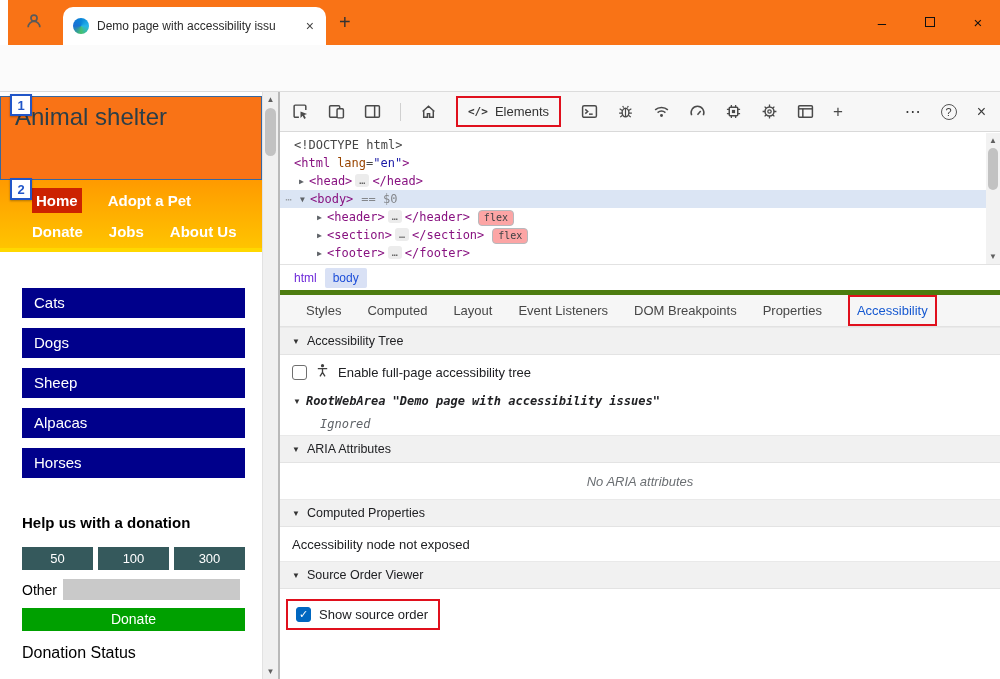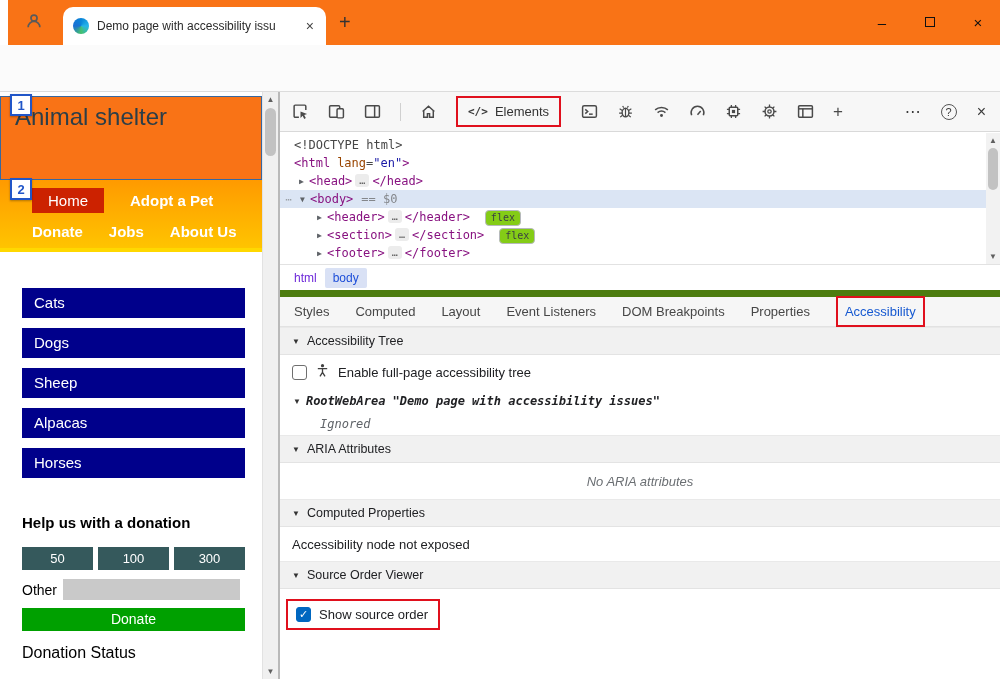--- a/index.html
+++ b/index.html
@@ -40,21 +40,21 @@
   .so-badge{position:absolute;width:22px;height:22px;background:#fff;border:2px solid #2156c8;color:#2156c8;font-weight:700;font-size:13px;display:flex;align-items:center;justify-content:center;z-index:5;box-shadow:0 1px 2px rgba(0,0,0,.3)}
   .b1{left:10px;top:2px}.b2{left:10px;top:86px}
   .page-header{position:absolute;left:0;top:4px;width:262px;height:84px;background:#f97316;border:1px solid #38679f;padding:6px 0 0 14px}
   .page-title{font-size:24px;color:#2c3e48}
   .search-row{margin-top:9px;display:flex;align-items:center;gap:8px}
   .search-label{font-size:15px;color:#111}
   .search-input{width:80px;height:22px;border:1px solid #8a8a8a;background:#fff;outline:none}
   .go-btn{width:56px;height:24px;background:#2ba52b;color:#fff;border:none;font-size:14px}
   .page-nav{position:absolute;left:0;top:88px;width:262px;height:72px;background:linear-gradient(#ff9a00,#ffc400);border-bottom:4px solid #ffd800;padding-top:5px}
   .nav-row{display:flex;align-items:center;padding-left:32px;height:31px;gap:26px}
-  .nav-home{background:#cc2200;color:#fff;font-weight:400;font-size:15px;padding:4px 16px}
+  .nav-home{background:#cc2200;color:#fff;font-weight:700;font-size:15px;padding:4px 4px}
   .nav-link{color:#fff;font-weight:700;font-size:15px}
   .animal-list{position:absolute;left:22px;top:196px;width:223px}
   .animal-btn{height:30px;margin-bottom:10px;background:#00008b;color:#fff;font-size:15px;line-height:30px;padding-left:12px}
   .don-heading{position:absolute;left:22px;top:422px;font-size:15px;font-weight:700;color:#000}
   .amount-row{position:absolute;left:22px;top:455px;width:223px;display:flex;gap:5px}
   .amount-btn{flex:1;height:23px;background:#35595c;color:#fff;font-size:13px;text-align:center;line-height:23px}
   .other-row{position:absolute;left:22px;top:487px;display:flex;align-items:center;gap:6px}
   .other-label{font-size:14px;color:#000}
   .other-input{width:177px;height:21px;background:#c9c9c9;border:none;outline:none}
   .donate-btn{position:absolute;left:22px;top:516px;width:223px;height:23px;background:#00a000;color:#fff;text-align:center;line-height:23px;font-size:14px}
@@ -85,29 +85,29 @@
   .dom-line.child{padding-left:32px}
   .dom-line.selected{background:#dbe5f4;padding-left:2px}
   .arr{display:inline-block;width:15px;font-size:8px;color:#5f6368;text-align:center;vertical-align:1px}
   .hdots{display:inline-block;width:13px;color:#9aa0a6;font-size:11px;text-align:center}
   .t-doc{color:#474747}
   .t-tag{color:#881280}
   .t-attr{color:#994500;margin-left:7px}
   .t-val{color:#1a1aa6}
   .t-eq{color:#84878b;margin-left:8px}
   .dots-chip{display:inline-block;background:#ececec;border-radius:3px;color:#555;padding:0 4px;margin:0 3px;font-size:10px;line-height:13px;vertical-align:1px}
-  .flex-chip{display:inline-block;border:1px solid #b6b9bd;border-radius:4px;background:#84cc16;color:#3c4043;padding:0 5px;margin-left:15px;font-size:10px;line-height:14px}
+  .flex-chip{display:inline-block;border:1px solid #b6b9bd;border-radius:4px;background:#fca5a5;color:#3c4043;padding:0 5px;margin-left:8px;font-size:10px;line-height:14px}
   .dom-sb{position:absolute;top:41px;right:0;width:14px;height:131px;background:#f2f2f2}
   .dom-sb .sb-thumb{left:2px;width:10px;top:15px;height:42px}
 
   
   .crumbs{position:absolute;top:172px;left:0;right:0;height:26px;border-top:1px solid #e2e2e2;background:#fff;display:flex;align-items:center;padding-left:8px;font-size:12px;gap:2px}
   .crumb-html{color:#6d28d9;padding:3px 6px}
   .crumb-body{background:#d9e1f5;color:#1d4ed8;padding:3px 8px;border-radius:2px}
-  .panel-tabs{position:absolute;top:198px;left:0;right:0;height:37px;background:#f6f6f6;border-top:7px solid #4d7c0f;border-bottom:1px solid #e2e2e2;display:flex;align-items:center;padding-left:14px;font-size:13px;color:#474747;gap:26px}
+  .panel-tabs{position:absolute;top:198px;left:0;right:0;height:37px;background:#f6f6f6;border-top:5px solid #4d7c0f;border-bottom:1px solid #e2e2e2;display:flex;align-items:center;padding-left:26px;font-size:13px;color:#474747;gap:26px}
   .ptab{white-space:nowrap}
   .ptab-a11y{color:#1659d1;border:2px solid #e0101d;padding:6px 7px}
 
   
   .a11y{position:absolute;top:235px;left:0;right:0;bottom:0;background:#fff;font-size:13px;color:#202124}
   .sect{height:28px;background:#f1f1f1;border-bottom:1px solid #e3e3e3;border-top:1px solid #e9e9e9;display:flex;align-items:center;gap:7px;padding-left:12px;font-size:12.5px}
   .sect-arrow{font-size:8px;color:#333}
   .enable-row{height:34px;display:flex;align-items:center;gap:8px;padding-left:12px}
   .checkbox{width:15px;height:15px;border:1.5px solid #6f6f6f;border-radius:3px;background:#fff;flex:none}
   .checkbox.checked{background:#0067c0;border-color:#0067c0;display:flex;align-items:center;justify-content:center}

